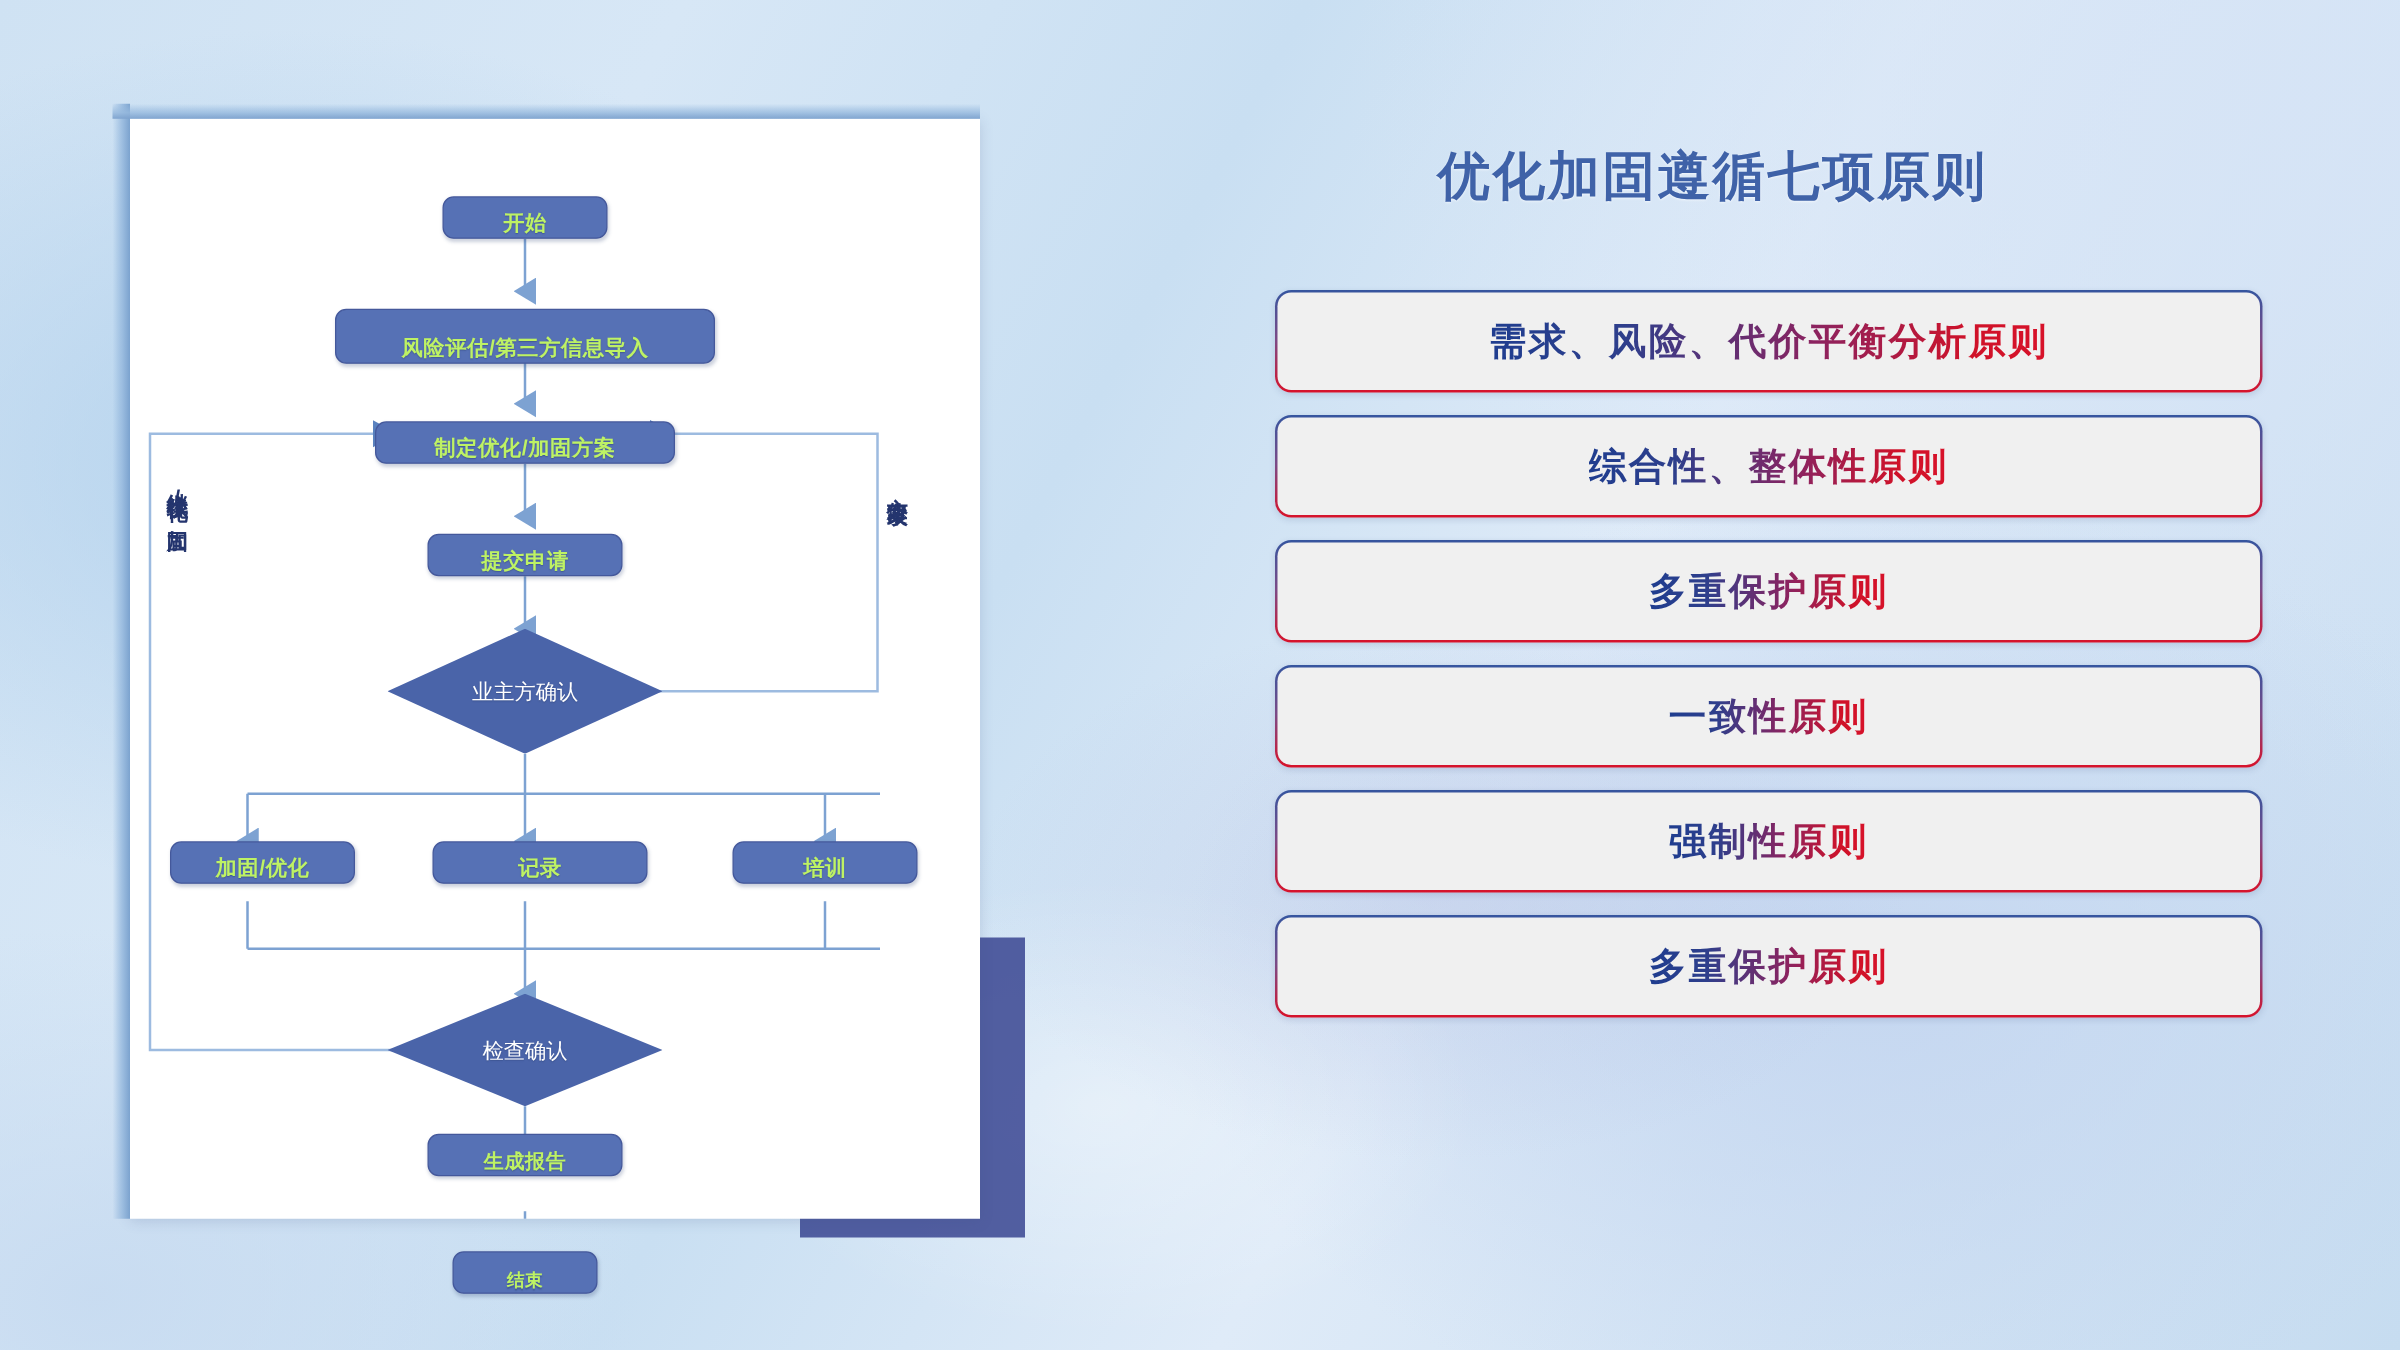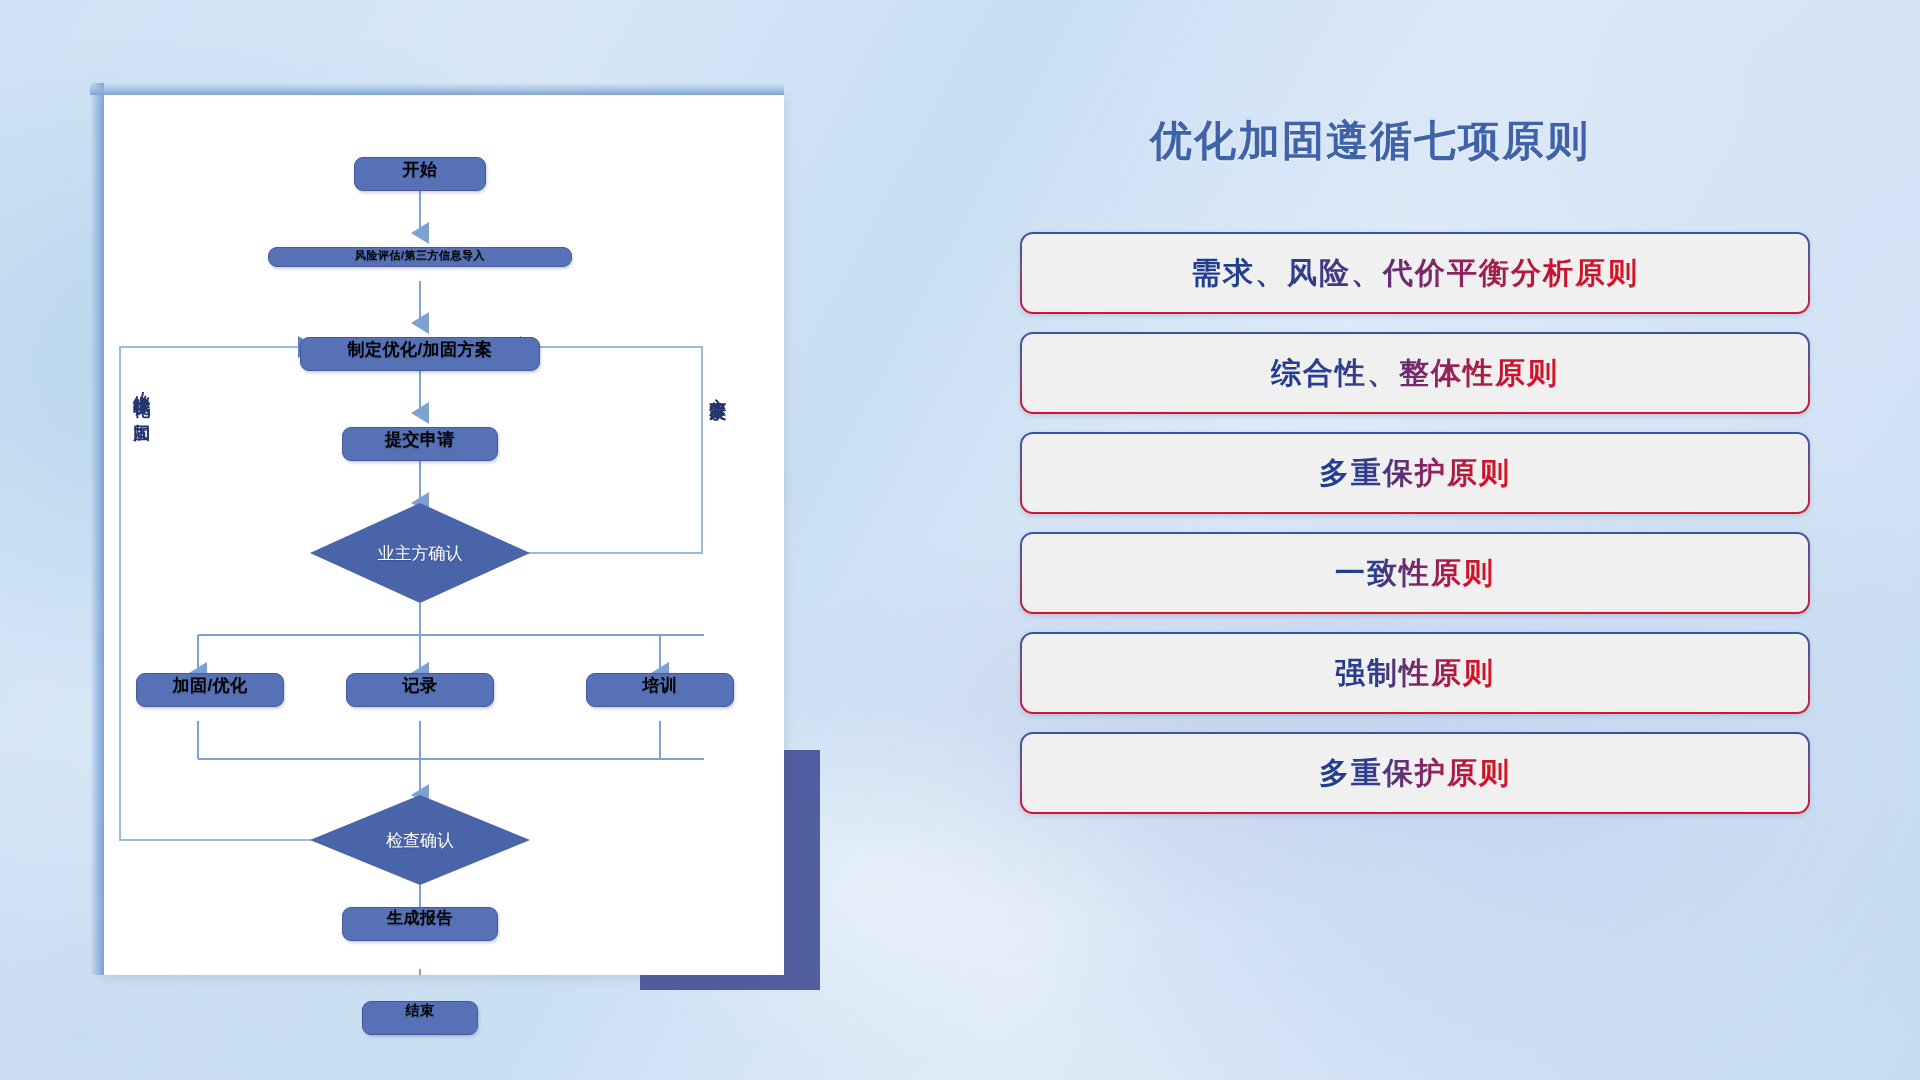--- a/index.html
+++ b/index.html
@@ -42,22 +42,22 @@
     content:"";position:absolute;left:-14px;top:-12px;width:694px;height:12px;
     background:linear-gradient(180deg,rgba(150,185,222,0) 0%,rgba(150,185,222,.8) 60%,rgba(125,162,206,.95) 100%);
   }
 
   .flow-svg{position:absolute;left:0;top:0;width:680px;height:880px;}
 
   
   .node{
     position:absolute;box-sizing:border-box;
     background:#5671b5;border:1px solid #44589b;border-radius:9px;
-    color:#000000;font-weight:bold;
-    display:flex;align-items:flex-start;justify-content:center;
+    color:#bef264;font-weight:bold;
+    display:flex;align-items:flex-end;justify-content:center;
     letter-spacing:.5px;
     box-shadow:1px 2px 3px rgba(50,70,120,.25);
     text-shadow:0 1px 1px rgba(30,45,90,.35);
   }
   .diamond{
     position:absolute;box-sizing:border-box;
     display:flex;align-items:center;justify-content:center;
     color:#ffffff;font-weight:normal;
     text-shadow:0 1px 1px rgba(30,45,90,.35);
   }
@@ -153,42 +153,42 @@
       <path d="M226,745 L16,745 L16,252 L206,252" marker-end="url(#arrowR)"></path>
 
       <path d="M406,458 L598,458 L598,252 L428,252" marker-end="url(#arrowL)"></path>
     </g>
   </svg>
 
   <div class="node" style="left:250px;top:62px;width:132px;height:34px;font-size:17px;">
     <span>开始</span>
   </div>
 
-  <div class="node" style="left:164px;top:152px;width:304px;height:20px;font-size:11px;">
+  <div class="node" style="left:164px;top:152px;width:304px;height:44px;font-size:17px;">
     <span>风险评估/第三方信息导入</span>
   </div>
 
   <div class="node" style="left:196px;top:242px;width:240px;height:34px;font-size:17px;">
     <span>制定优化/加固方案</span>
   </div>
 
   <div class="node" style="left:238px;top:332px;width:156px;height:34px;font-size:17px;">
     <span>提交申请</span>
   </div>
 
   <div class="diamond" style="left:206px;top:408px;width:220px;height:100px;font-size:17px;">
     <div class="dshape"></div>
     <span class="dlabel">业主方确认</span>
   </div>
 
   <div class="node" style="left:32px;top:578px;width:148px;height:34px;font-size:17px;">
     <span>加固/优化</span>
   </div>
 
-  <div class="node" style="left:242px;top:578px;width:148px;height:34px;font-size:17px;">
+  <div class="node" style="left:242px;top:578px;width:172px;height:34px;font-size:17px;">
     <span>记录</span>
   </div>
 
   <div class="node" style="left:482px;top:578px;width:148px;height:34px;font-size:17px;">
     <span>培训</span>
   </div>
 
   <div class="diamond" style="left:206px;top:700px;width:220px;height:90px;font-size:17px;">
     <div class="dshape"></div>
     <span class="dlabel">检查确认</span>

